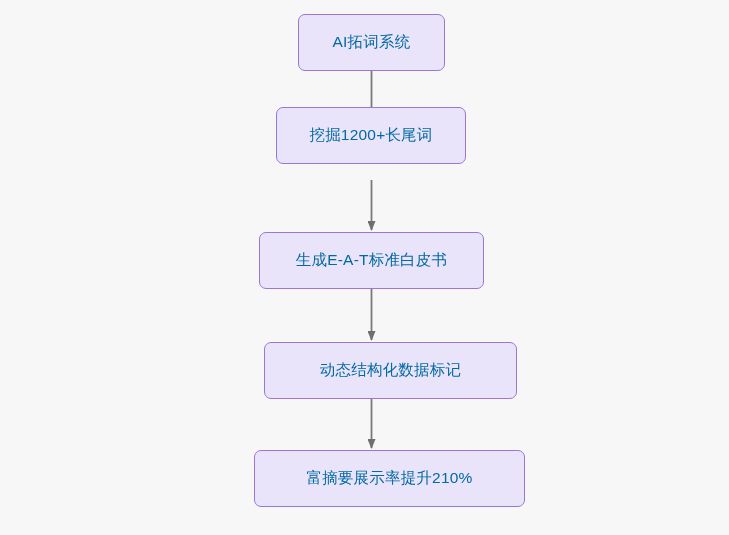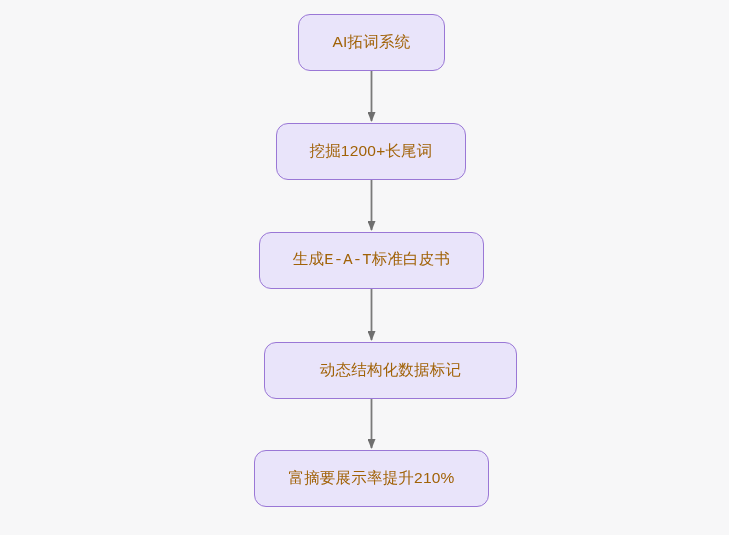--- a/index.html
+++ b/index.html
@@ -24,40 +24,40 @@
     top: 0;
     width: 729px;
     height: 535px;
     pointer-events: none;
   }
   .node {
     position: absolute;
     box-sizing: border-box;
     background: #e9e4fa;
     border: 1.3px solid #9a77d6;
-    border-radius: 12px;
+    border-radius: 7px;
     display: flex;
     align-items: center;
     justify-content: center;
-    color: #a16207;
+    color: #0369a1;
     font-size: 15.5px;
     line-height: 1.2;
     letter-spacing: 0.2px;
     white-space: nowrap;
   }
   .node-label {
     display: block;
     padding: 0 8px;
   }
   
   #node-0 { left: 298px; top: 14px;  width: 147px; height: 57px; }
-  #node-1 { left: 276px; top: 123px; width: 190px; height: 57px; }
-  #node-2 { left: 259px; top: 232px; width: 225px; height: 57px; font-family: Liberation Mono, monospace; }
+  #node-1 { left: 276px; top: 107px; width: 190px; height: 57px; }
+  #node-2 { left: 259px; top: 232px; width: 225px; height: 57px; }
   #node-3 { left: 264px; top: 342px; width: 253px; height: 57px; }
-  #node-4 { left: 254px; top: 450px; width: 235px; height: 57px; }
+  #node-4 { left: 254px; top: 450px; width: 271px; height: 57px; }
 </style>
 </head>
 <body>
 
 <div id="flowchart">
 
   <svg class="edge-layer" viewBox="0 0 729 535" width="729" height="535" xmlns="http://www.w3.org/2000/svg">
     <defs>
       <marker id="arrowhead" markerWidth="10" markerHeight="8" refX="9" refY="4" orient="auto" markerUnits="userSpaceOnUse">
         <path d="M0,0 L10,4 L0,8 z" fill="#6f6f6f"></path>

